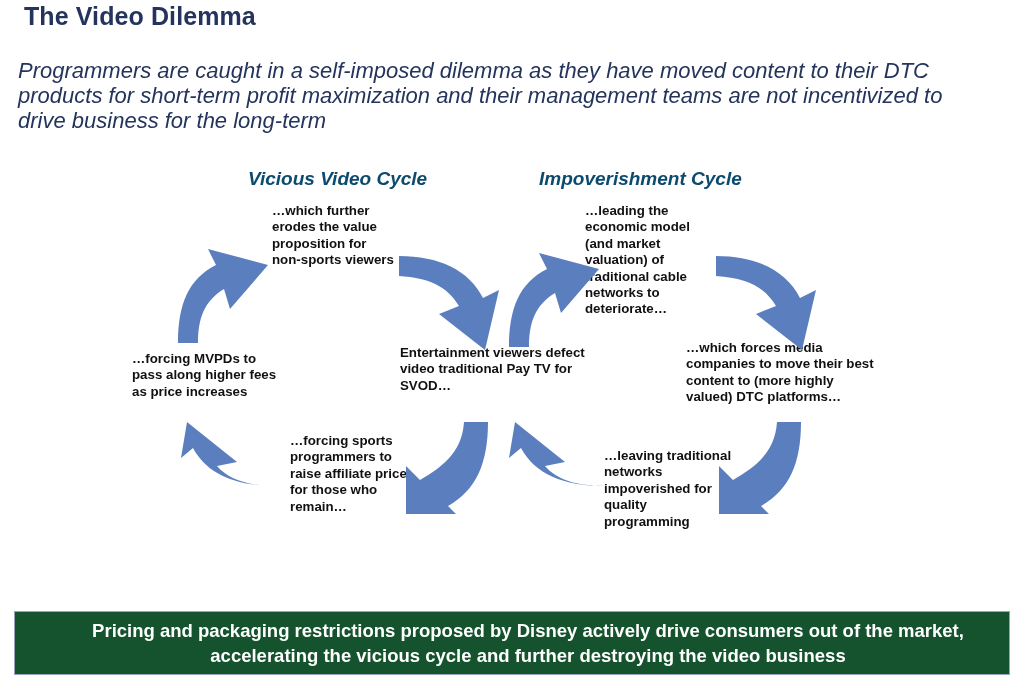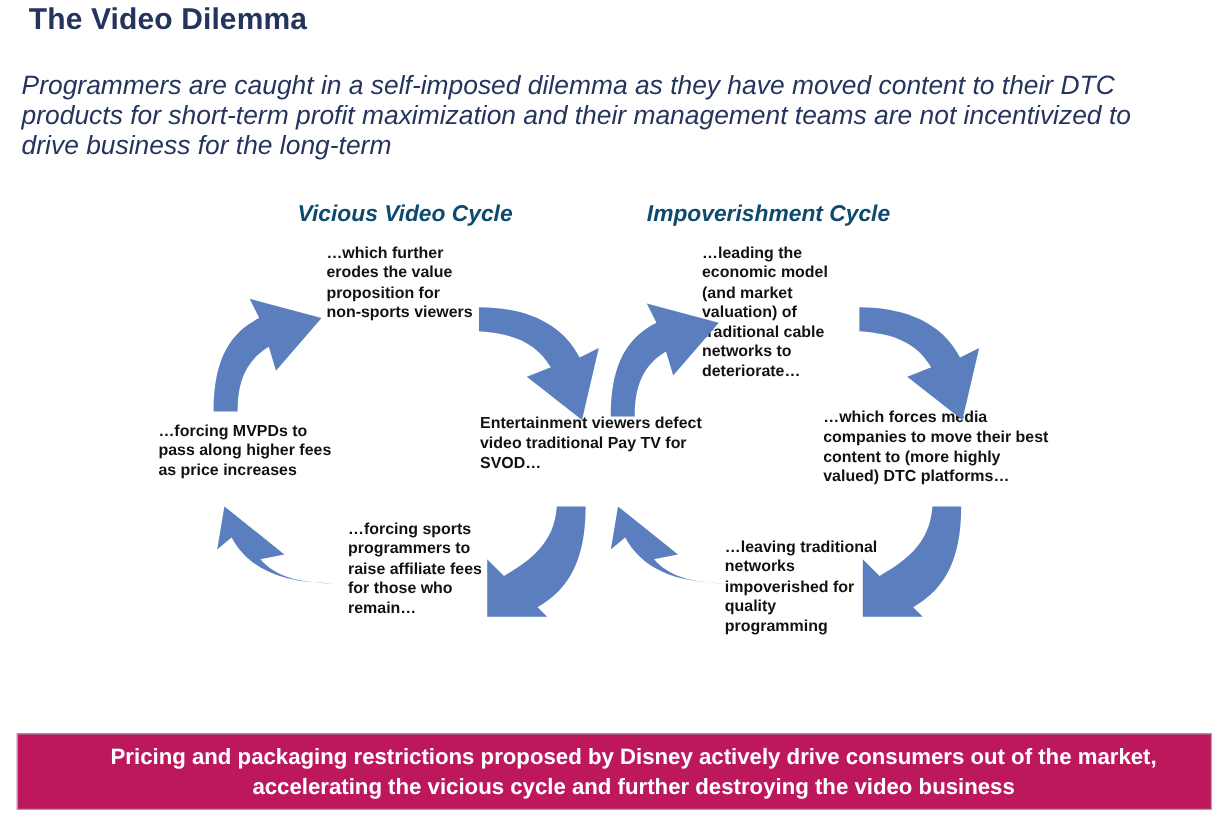--- a/index.html
+++ b/index.html
@@ -83,21 +83,21 @@
   #arrow-bc2 { left: 507px; top: 418px; }
   #arrow-br { left: 717px; top: 420px; }
 
   
   #bottom-banner {
     position: absolute;
     left: 14px;
     top: 611px;
     width: 996px;
     height: 64px;
-    background: #be185d;
+    background: #14532d;
     border: 1px solid #9aa4bb;
     box-sizing: border-box;
     display: flex;
     align-items: center;
     justify-content: center;
     padding-left: 32px;
   }
   #bottom-banner-text {
     color: #ffffff;
     font-size: 18.5px;
@@ -121,21 +121,21 @@
 <div class="node-text" id="node-erodes">…which further erodes the value proposition for non-sports viewers</div>
 
 <div class="node-text" id="node-leading">…leading the economic model (and market valuation) of traditional cable networks to deteriorate…</div>
 
 <div class="node-text" id="node-mvpds">…forcing MVPDs to pass along higher fees as price increases</div>
 
 <div class="node-text" id="node-entertainment">Entertainment viewers defect video traditional Pay TV for SVOD…</div>
 
 <div class="node-text" id="node-forces-media">…which forces media companies to move their best content to (more highly valued) DTC platforms…</div>
 
-<div class="node-text" id="node-sports">…forcing sports programmers to raise affiliate fees for those who remain…</div>
+<div class="node-text" id="node-sports">…forcing sports programmers to raise affiliate price for those who remain…</div>
 
 <div class="node-text" id="node-leaving">…leaving traditional networks impoverished for quality programming</div>
 
 <div class="arrow" id="arrow-tl">
   <svg width="104" height="104" viewBox="0 0 104 104">
     <path d="M6,100 C6,62 16,36 44,22 L36,6 L96,22 L58,66 L52,46 C32,58 26,76 26,100 Z"></path>
   </svg>
 </div>
 
 <div class="arrow" id="arrow-tc">

